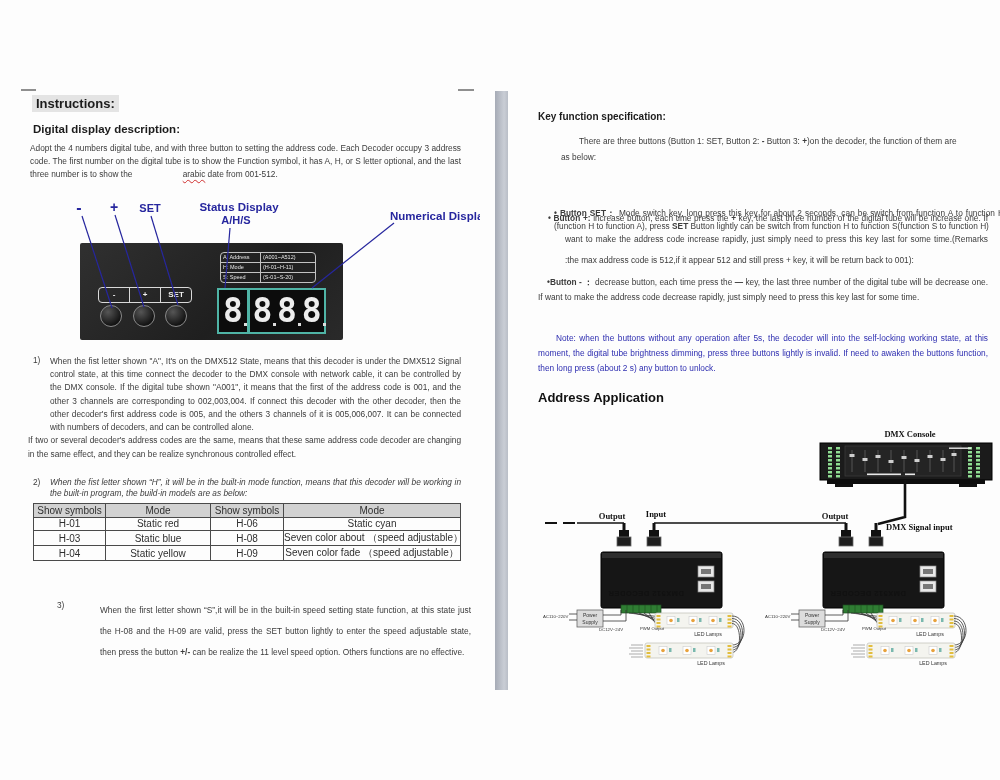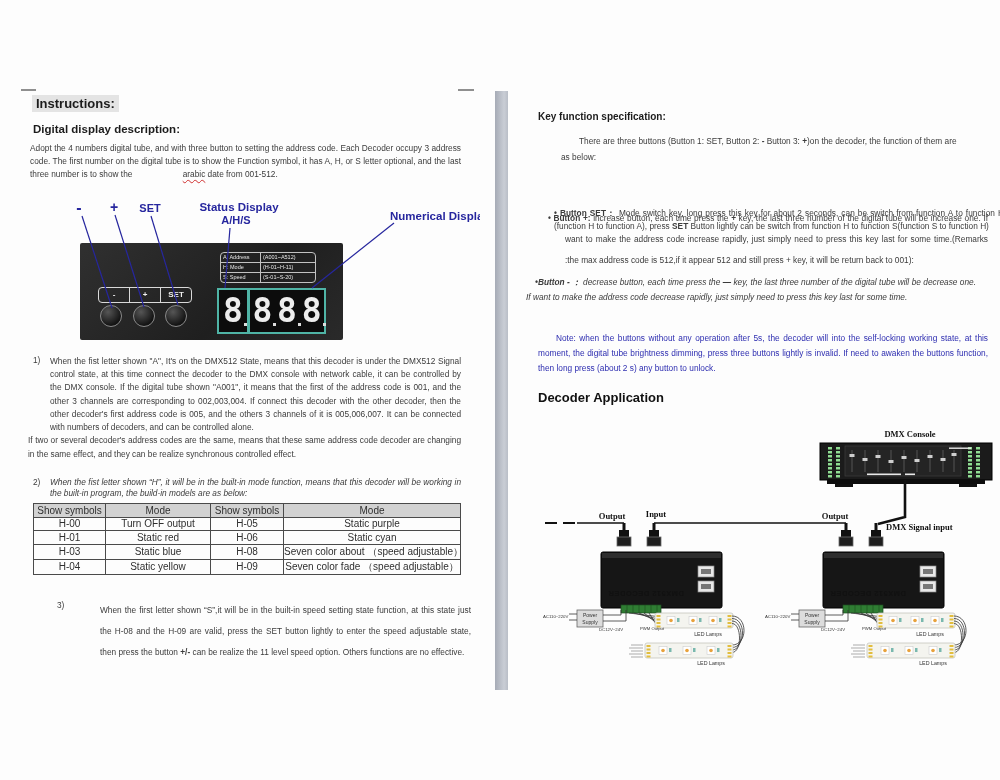--- a/index.html
+++ b/index.html
@@ -137,26 +137,20 @@
           <col style="width:177px">
         </colgroup>
       <tbody>
           <tr>
         <th>Show symbols</th>
         <th>Mode</th>
         <th>Show symbols</th>
         <th>Mode</th>
       </tr>
       <tr>
-        <td>H-00</td>
-            <td>Turn OFF output</td>
-            <td>H-05</td>
-            <td>Static purple</td>
-      </tr>
-      <tr>
         <td>H-01</td>
             <td>Static red</td>
             <td>H-06</td>
             <td>Static cyan</td>
       </tr>
       <tr>
         <td>H-03</td>
             <td>Static blue</td>
             <td>H-08</td>
             <td>Seven color about （speed adjustable）</td>
@@ -186,27 +180,27 @@
     </div>
 
     <div class="abs body-text" style="left:554px;top:165px;width:450px;line-height:13.4px;margin-top:42px;">
       <b>• Button SET：</b><span>  Mode switch key, long press this key for about 2 seconds, can be switch from function A to function H (function H to function A), press </span><b>SET</b><span> Button lightly can be switch from function H to function S(function S to function H)</span>
     </div>
 
     <div class="abs body-text" style="left:565px;top:208px;width:423px;line-height:21px;text-indent:-17px;">
       <b>• Button +:</b><span> increase button, each time press the </span><b>+</b><span> key, the last three number of the digital tube will be increase one. If want to make the address code increase rapidly, just simply need to press this key last for some time.(Remarks :the max address code is 512,if it appear 512  and still press + key, it will be return back to 001):</span>
     </div>
 
-    <div class="abs body-text" style="left:526px;top:275px;width:450px;line-height:15.2px;text-indent:9px;font-style:italic;">
+    <div class="abs body-text" style="left:538px;top:275px;width:450px;line-height:15.2px;text-indent:9px;">
       <b>•Button -  ：</b><span>  decrease button, each time press the </span><b>—</b><span> key, the last three number of the digital tube will be decrease one. If want to make the address code decrease rapidly, just simply need to press this key last for some time.</span>
     </div>
 
     <div class="abs body-text blue" style="left:538px;top:331px;width:450px;line-height:15px;text-indent:18px;">Note: when the buttons without any operation after 5s, the decoder will into the self-locking working state, at this moment, the digital tube brightness dimming, press three buttons lightly is invalid. If need to awaken the buttons function, then long press (about 2 s) any button to unlock.</div>
 
-    <div class="abs h4" style="left:538px;top:390px;">Decoder Application</div>
+    <div class="abs h4" style="left:538px;top:390px;">Address Application</div>
 
     <svg class="abs diag" style="left:537px;top:420px;" width="462" height="300" viewBox="0 0 462 300">
 
       <text x="373" y="17" font-size="8.5" text-anchor="middle">DMX Console</text>
       <g>
         <rect x="283" y="23" width="172" height="37" fill="#1b1b1b" stroke="#000"></rect>
         <rect x="290" y="60" width="158" height="4" fill="#0d0d0d"></rect>
         <rect x="298" y="64" width="18" height="3" fill="#111"></rect>
         <rect x="422" y="64" width="18" height="3" fill="#111"></rect>
 

